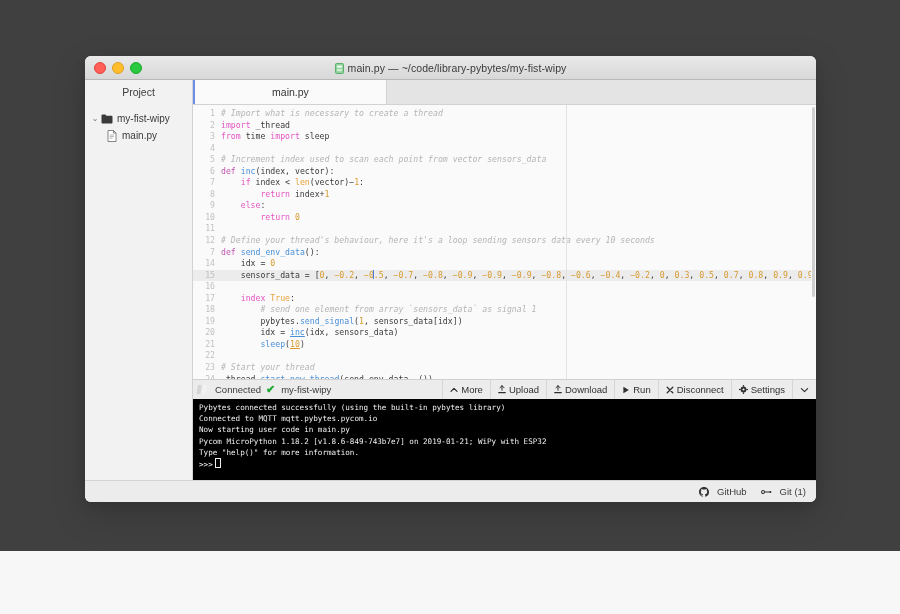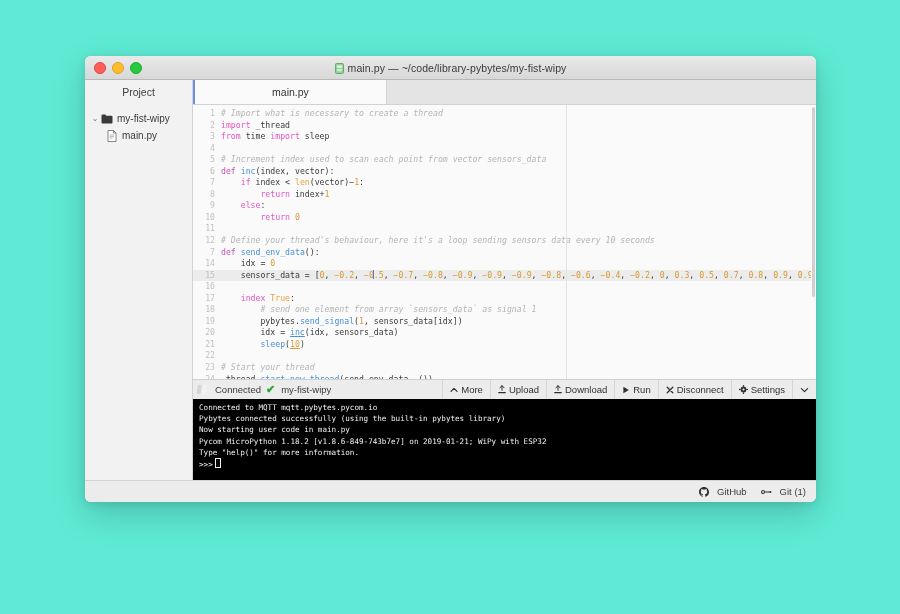--- a/index.html
+++ b/index.html
@@ -2,21 +2,21 @@
 <html><head>
 <meta charset="utf-8">
 <style>
   html, body {
     margin: 0; padding: 0;
     width: 900px; height: 614px;
     background: #f7f7f7;
     font-family: "Liberation Sans", sans-serif;
     overflow: hidden;
   }
-  #root { position: relative; width: 900px; height: 614px; background: #5eead4; }
+  #root { position: relative; width: 900px; height: 551px; background: #404040; }
 
   
   .window {
     position: absolute;
     left: 85px; top: 56px;
     width: 731px; height: 446px;
     background: #ffffff;
     border-radius: 6px;
     box-shadow: 0 12px 34px rgba(0,0,0,0.18), 0 2px 8px rgba(0,0,0,0.10);
     overflow: hidden;
@@ -350,22 +350,22 @@
             <div class="pym-btn">
               <svg width="9" height="8" viewBox="0 0 9 8">
                 <path d="M1.4 2.6 L4.5 5.6 L7.6 2.6" fill="none" stroke="#2f2f2f" stroke-width="1.2" stroke-linecap="round" stroke-linejoin="round"></path>
               </svg>
             </div>
 
           </div>
         </div>
 
         <div class="terminal">
+          <div class="term-line">Pybytes connected successfully (using the built-in pybytes library)</div>
           <div class="term-line">Connected to MQTT mqtt.pybytes.pycom.io</div>
-          <div class="term-line">Pybytes connected successfully (using the built-in pybytes library)</div>
           <div class="term-line">Now starting user code in main.py</div>
           <div class="term-line">Pycom MicroPython 1.18.2 [v1.8.6-849-743b7e7] on 2019-01-21; WiPy with ESP32</div>
           <div class="term-line">Type "help()" for more information.</div>
           <div class="term-line"><span>&gt;&gt;&gt;</span><span class="term-caret"></span></div>
         </div>
 
       </div>
     </div>
 
     <div class="statusbar">

